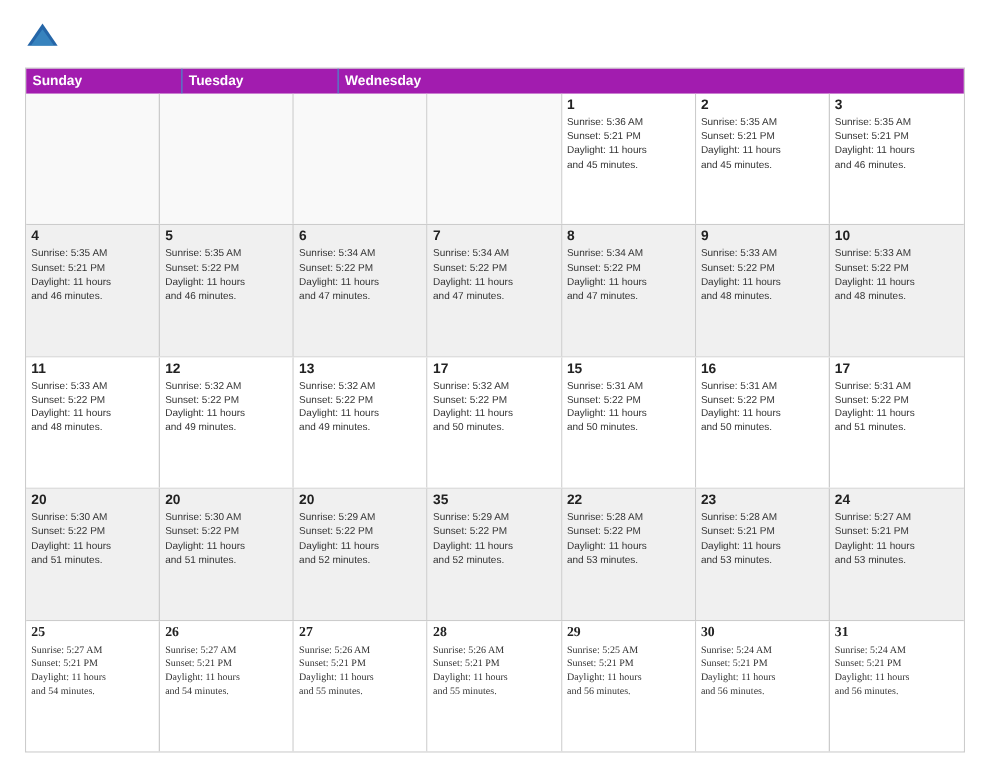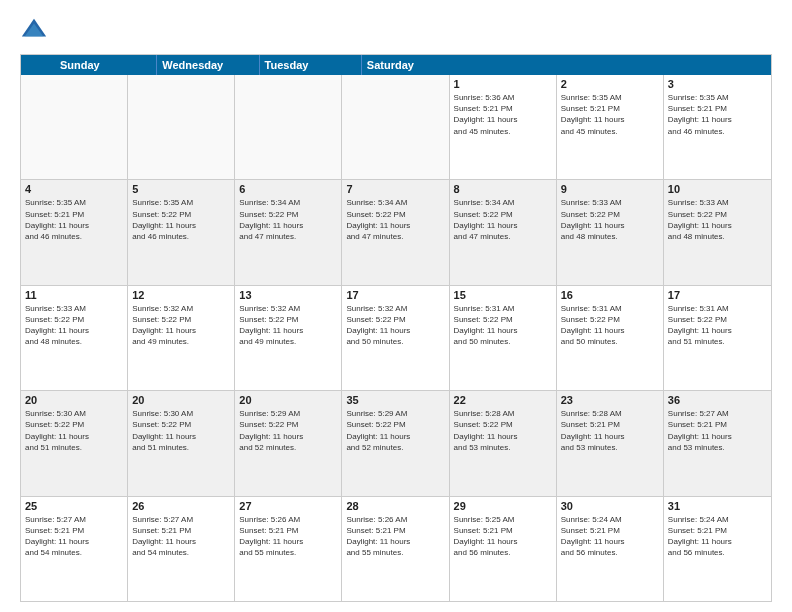--- a/index.html
+++ b/index.html
@@ -61,23 +61,22 @@
       color: #444;
     }
     .calendar {
       flex: 1;
       display: flex;
       flex-direction: column;
       border: 1px solid #ccc;
     }
     .cal-header {
       display: grid;
-      grid-template-columns: repeat(7, 1fr);
-      background: #0369a1;
-      padding-left: 34px;
+      grid-template-columns: repeat(6, 1fr);
+      background: #a21caf;
     }
     .cal-header-cell {
       color: #fff;
       font-size: 11px;
       font-weight: bold;
       padding: 4px 5px;
       border-right: 1px solid #4a86c8;
       text-align: left;
     }
     .cal-header-cell:last-child { border-right: none; }
@@ -85,21 +84,21 @@
       flex: 1;
       display: flex;
       flex-direction: column;
     }
     .cal-row {
       display: grid;
       grid-template-columns: repeat(7, 1fr);
       flex: 1;
       border-bottom: 1px solid #ccc;
     }
-    .cal-row:last-child { border-bottom: none; }
+    .cal-row:last-child { border-bottom: none; font-family: Liberation Serif, serif; }
     .cal-cell {
       border-right: 1px solid #ccc;
       padding: 3px 4px;
       font-size: 8.5px;
       color: #333;
       background: #fff;
       vertical-align: top;
       min-height: 0;
     }
     .cal-cell:last-child { border-right: none; }
@@ -135,23 +134,22 @@
     </div>
     <div class="title-block">
       <div class="month-title"></div>
       <div class="location"></div>
     </div>
   </div>
 
   <div class="calendar">
     <div class="cal-header">
     <div class="cal-header-cell">Sunday</div>
+        <div class="cal-header-cell">Tuesday</div>
         <div class="cal-header-cell">Wednesday</div>
-        <div class="cal-header-cell">Tuesday</div>
-        <div class="cal-header-cell">Saturday</div>
       </div>
     <div class="cal-body">
     <div class="cal-row">
           <div class="cal-cell empty"></div>
           <div class="cal-cell empty"></div>
           <div class="cal-cell empty"></div>
           <div class="cal-cell empty"></div>
           <div class="cal-cell">
             <span class="day-num">1</span>
             <div class="cell-detail" style="white-space: pre-line;">Sunrise: 5:36 AM
@@ -313,21 +311,21 @@
 and 53 minutes.</div>
           </div>
           <div class="cal-cell shaded">
             <span class="day-num">23</span>
             <div class="cell-detail" style="white-space: pre-line;">Sunrise: 5:28 AM
 Sunset: 5:21 PM
 Daylight: 11 hours
 and 53 minutes.</div>
           </div>
           <div class="cal-cell shaded">
-            <span class="day-num">36</span>
+            <span class="day-num">24</span>
             <div class="cell-detail" style="white-space: pre-line;">Sunrise: 5:27 AM
 Sunset: 5:21 PM
 Daylight: 11 hours
 and 53 minutes.</div>
           </div>
         </div>
         <div class="cal-row">
           <div class="cal-cell">
             <span class="day-num">25</span>
             <div class="cell-detail" style="white-space: pre-line;">Sunrise: 5:27 AM

